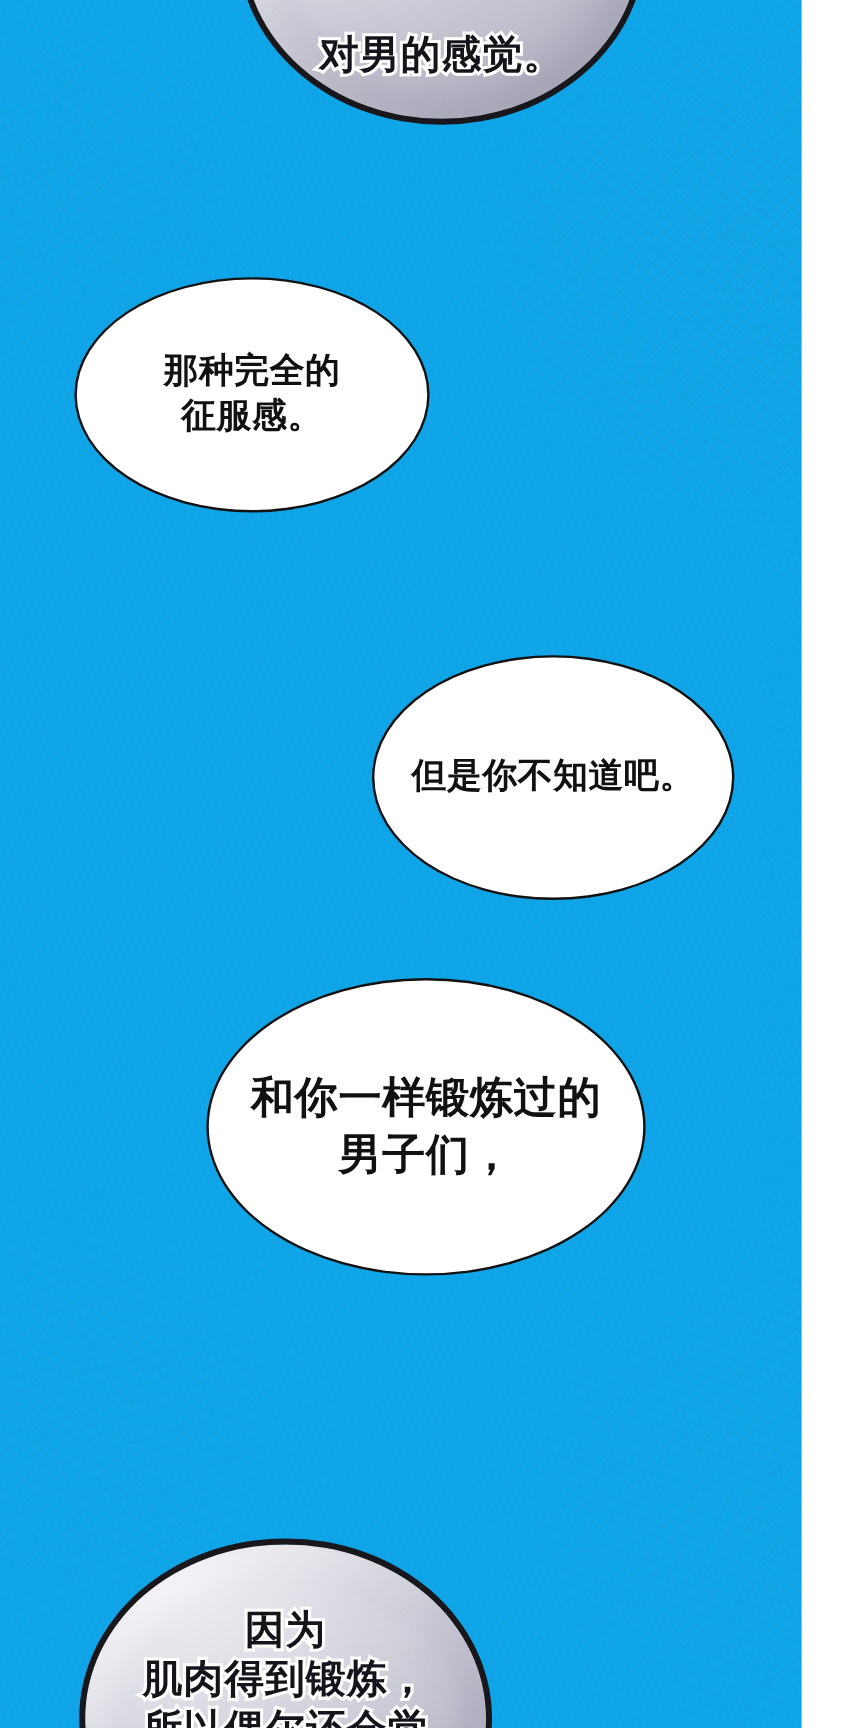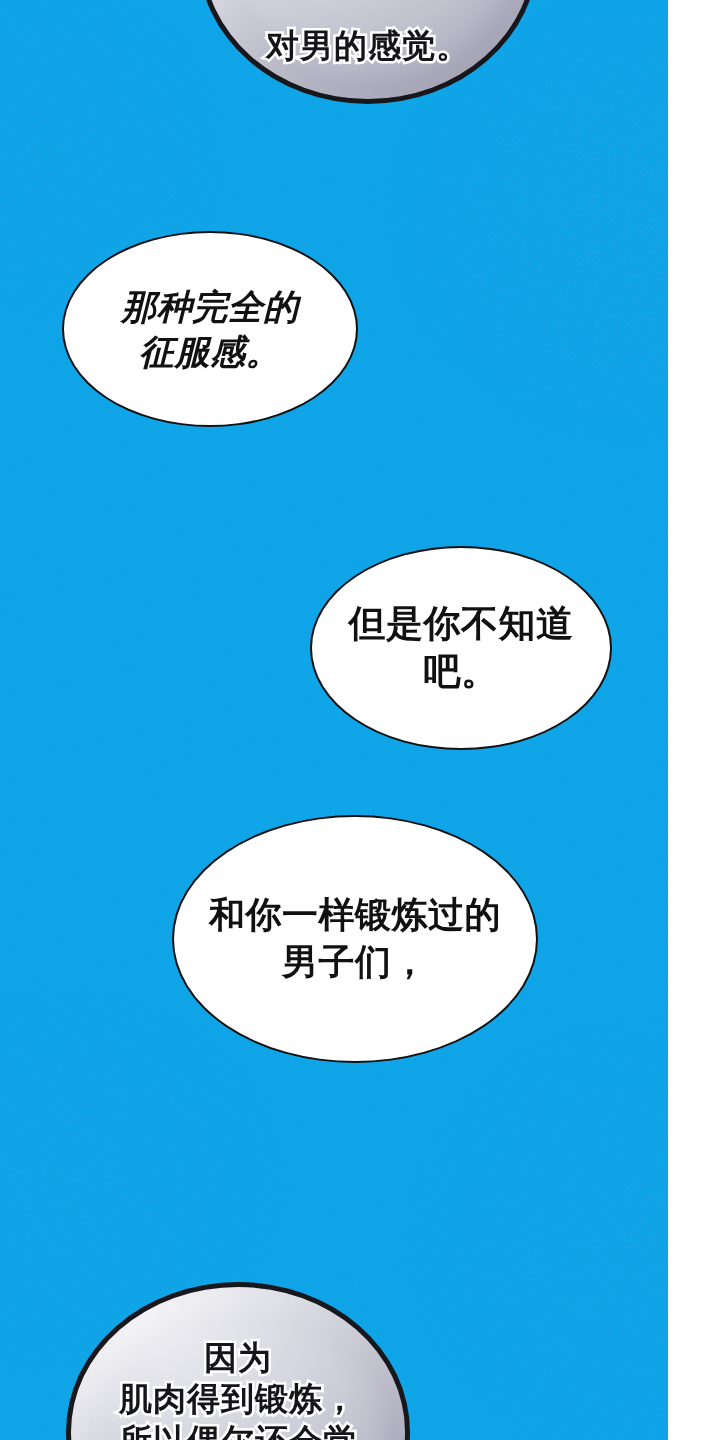--- a/index.html
+++ b/index.html
@@ -112,29 +112,29 @@
     font-size: 33px;
     transform: translateY(92px);
   }
 
   #bubble-conquest {
     left: 62px;
     top: 231px;
     width: 296px;
     height: 196px;
   }
-  #bubble-conquest .txt { font-size: 35px; font-style: italic; }
+  #bubble-conquest .txt { font-size: 29px; }
 
   #bubble-dontknow {
     left: 310px;
     top: 546px;
     width: 302px;
     height: 204px;
   }
-  #bubble-dontknow .txt { font-size: 37px; }
+  #bubble-dontknow .txt { font-size: 29px; }
 
   #bubble-trained {
     left: 172px;
     top: 815px;
     width: 366px;
     height: 248px;
   }
   #bubble-trained .txt { font-size: 36px; }
 
   #bubble-bottom {

